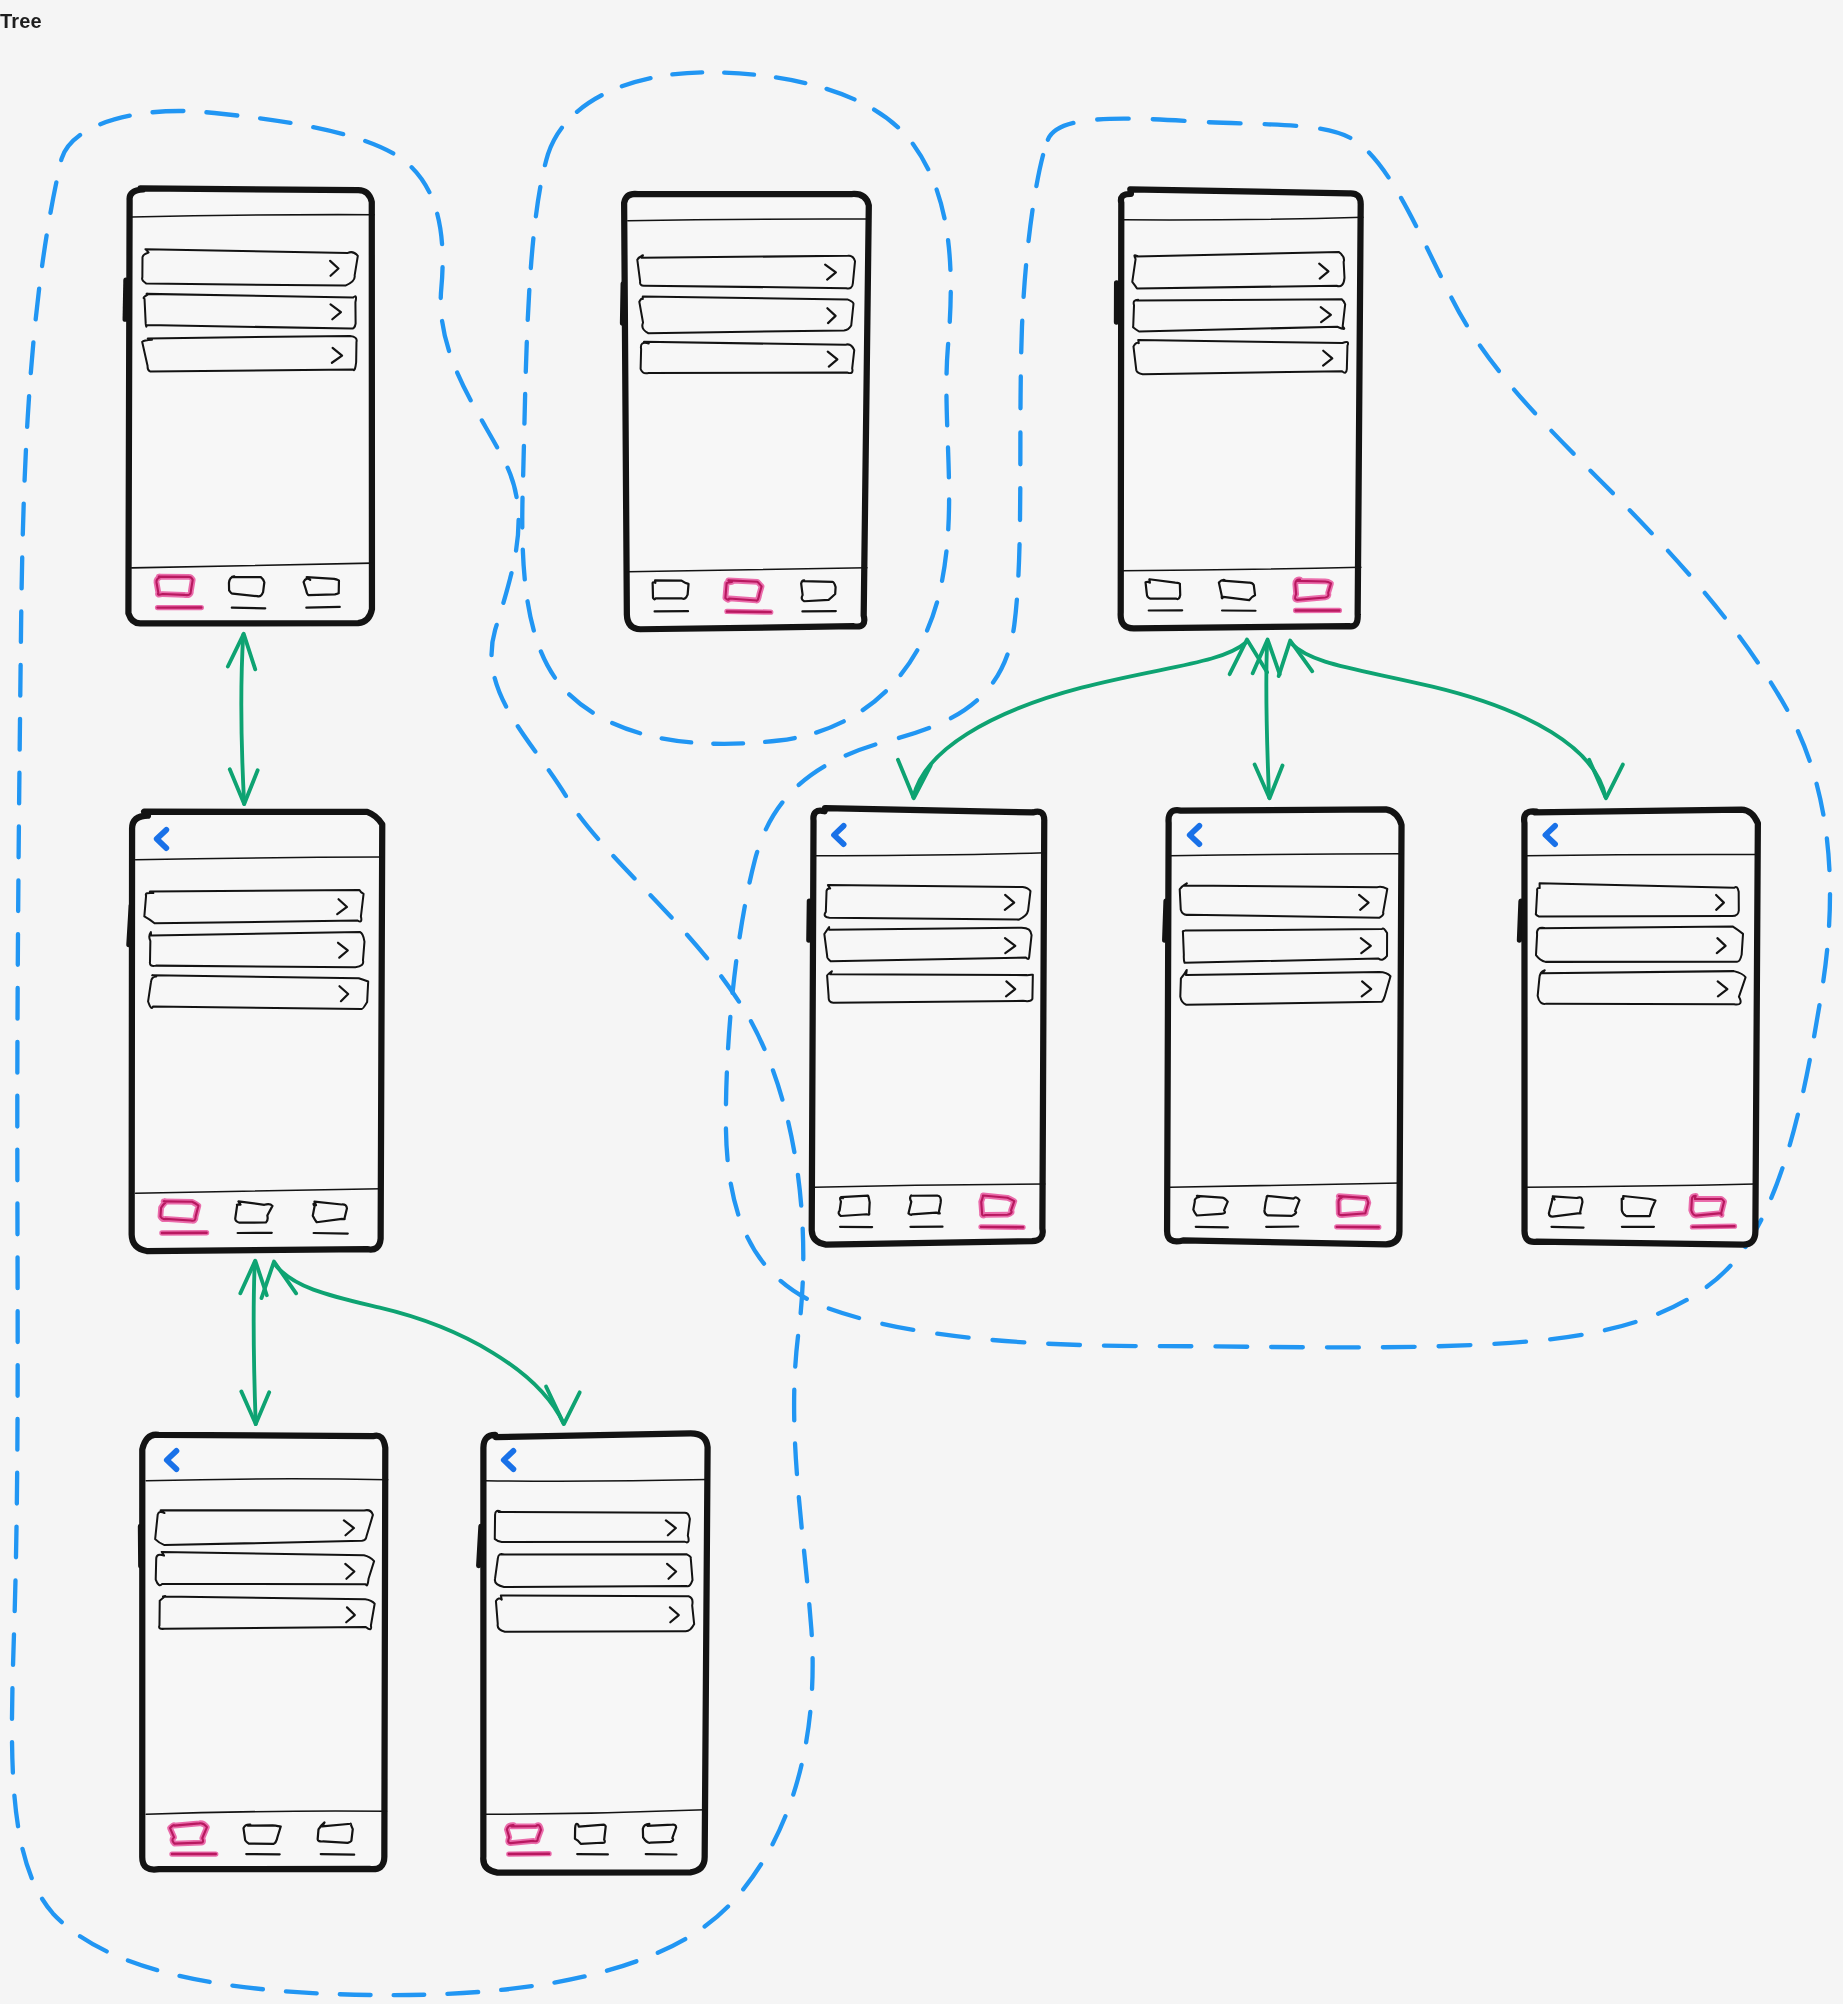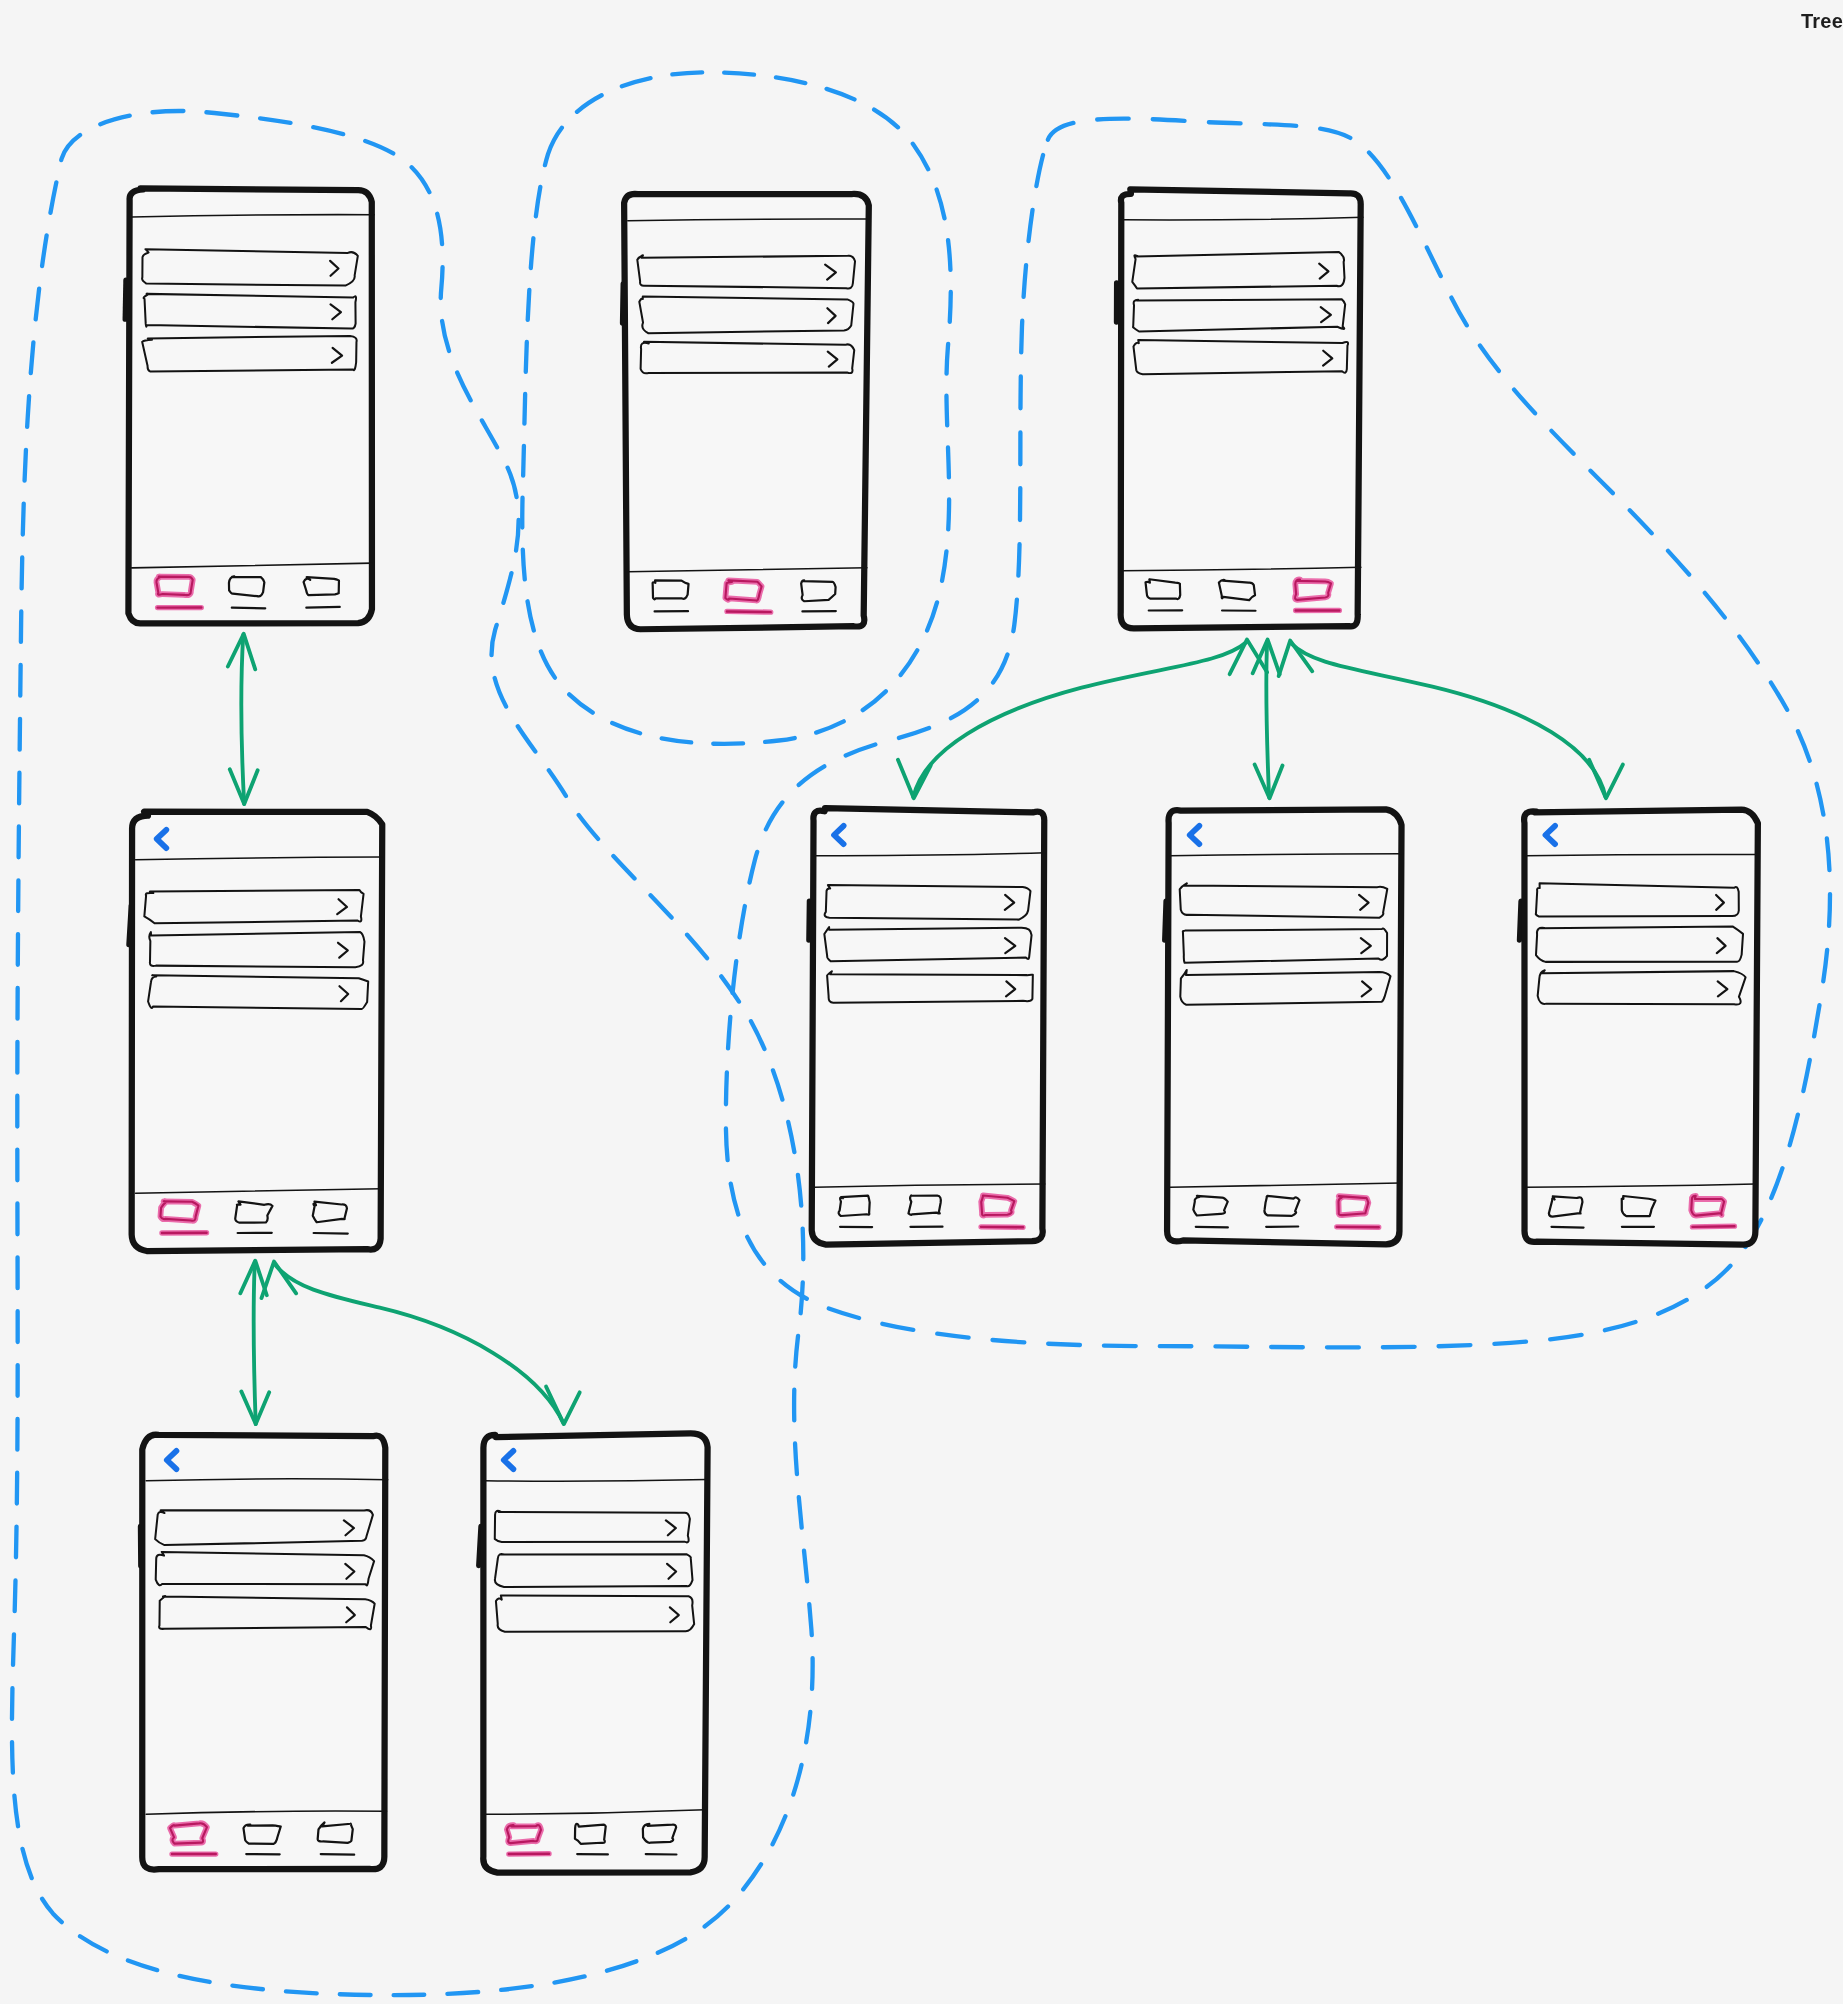--- a/index.html
+++ b/index.html
@@ -8,21 +8,21 @@
     width:1843px;height:2005px;
     background:#f5f5f5;
     font-family:"Liberation Sans", sans-serif;
     overflow:hidden;
     position:relative;
   }
   #canvas{position:absolute;inset:0;width:1843px;height:2005px;}
   #title{
     position:absolute;
     left:0;right:0;top:9.6px;
-    text-align:right;
+    text-align:left;
     font-size:20px;
     font-weight:bold;
     color:#1e1e1e;
     letter-spacing:0.2px;
     font-family:"Liberation Sans", sans-serif;
   }
   svg{position:absolute;left:0;top:0;width:1843px;height:2005px;overflow:visible;}
   .phone-body{fill:#f7f7f7;stroke:#131313;stroke-width:13;stroke-linejoin:round;stroke-linecap:round;}
   .hair{fill:none;stroke:#131313;stroke-width:3.2;stroke-linecap:round;stroke-linejoin:round;}
   .row{fill:none;stroke:#131313;stroke-width:4.2;stroke-linecap:round;stroke-linejoin:round;}

